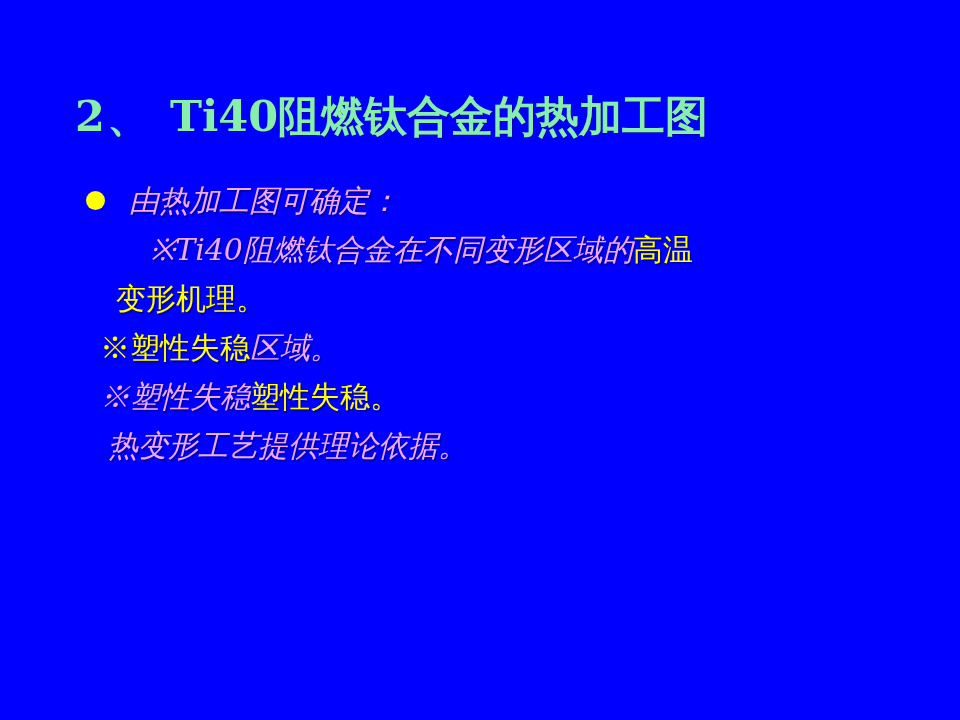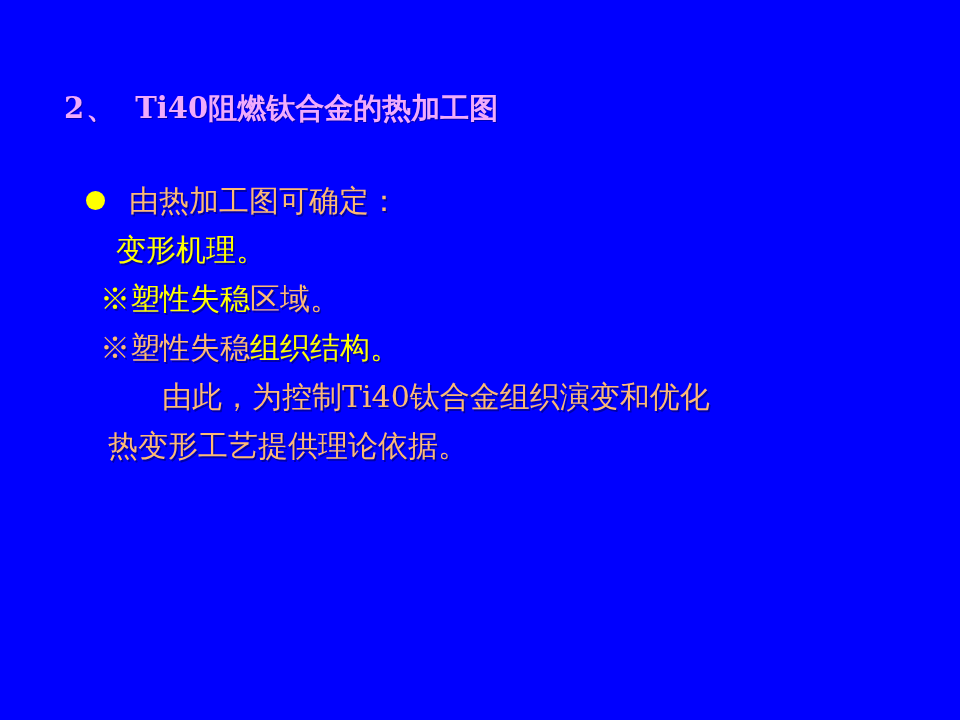--- a/index.html
+++ b/index.html
@@ -17,25 +17,25 @@
   #slide {
     position: relative;
     width: 960px;
     height: 720px;
     background: #0000ff;
   }
 
   
   .slide-title {
     position: absolute;
-    left: 64px;
+    left: 75px;
     top: 93px;
-    font-size: 29px;
+    font-size: 43px;
     font-weight: bold;
-    color: #f0abfc;
+    color: #86efac;
     letter-spacing: 0px;
     white-space: nowrap;
     text-shadow: 1px 1px 0 rgba(0,0,0,0.30);
     line-height: 1.1;
   }
   .slide-title .num {
     letter-spacing: 2px;
   }
   .slide-title .gap {
     display: inline-block;
@@ -54,21 +54,21 @@
     position: relative;
     white-space: nowrap;
     font-size: 30px;
     line-height: 49px;
     height: 49px;
     color: #ffffff;
     text-shadow: 1.5px 1.5px 0 rgba(0,0,0,0.35);
   }
 
   .yellow { color: #ffff00; }
-  .white  { color: #fdba74; }
+  .white  { color: #f0abfc; font-style: italic; }
 
   
   .bullet-line {
     padding-left: 85px;
   }
   .bullet-dot {
     position: absolute;
     left: 86px;
     top: 15px;
     width: 19px;
@@ -98,34 +98,34 @@
     <span class="num">2、</span><span class="gap"></span><span>Ti40阻燃钛合金的热加工图</span>
   </div>
 
   <div class="body-block">
 
     <div class="line bullet-line">
       <span class="bullet-dot"></span>
       <span class="bullet-text white">由热加工图可确定：</span>
     </div>
 
+    <div class="line ind-1">
+      <span class="white">※</span><span class="white">Ti40阻燃钛合金在不同变形区域的</span><span class="yellow">高温</span>
+    </div>
 
     <div class="line ind-2">
       <span class="yellow">变形机理。</span>
     </div>
 
     <div class="line ind-3">
       <span class="yellow">※</span><span class="yellow">塑性失稳</span><span class="white">区域。</span>
     </div>
 
     <div class="line ind-3">
-      <span class="white">※</span><span class="white">塑性失稳</span><span class="yellow">组织结构。</span>
+      <span class="white">※</span><span class="white">塑性失稳</span><span class="yellow">塑性失稳。</span>
     </div>
 
-    <div class="line para-1">
-      <span class="white">由此，为控制Ti40钛合金组织演变和优化</span>
-    </div>
     <div class="line para-2">
       <span class="white">热变形工艺提供理论依据。</span>
     </div>
 
   </div>
 </div>
 
 </body></html>

